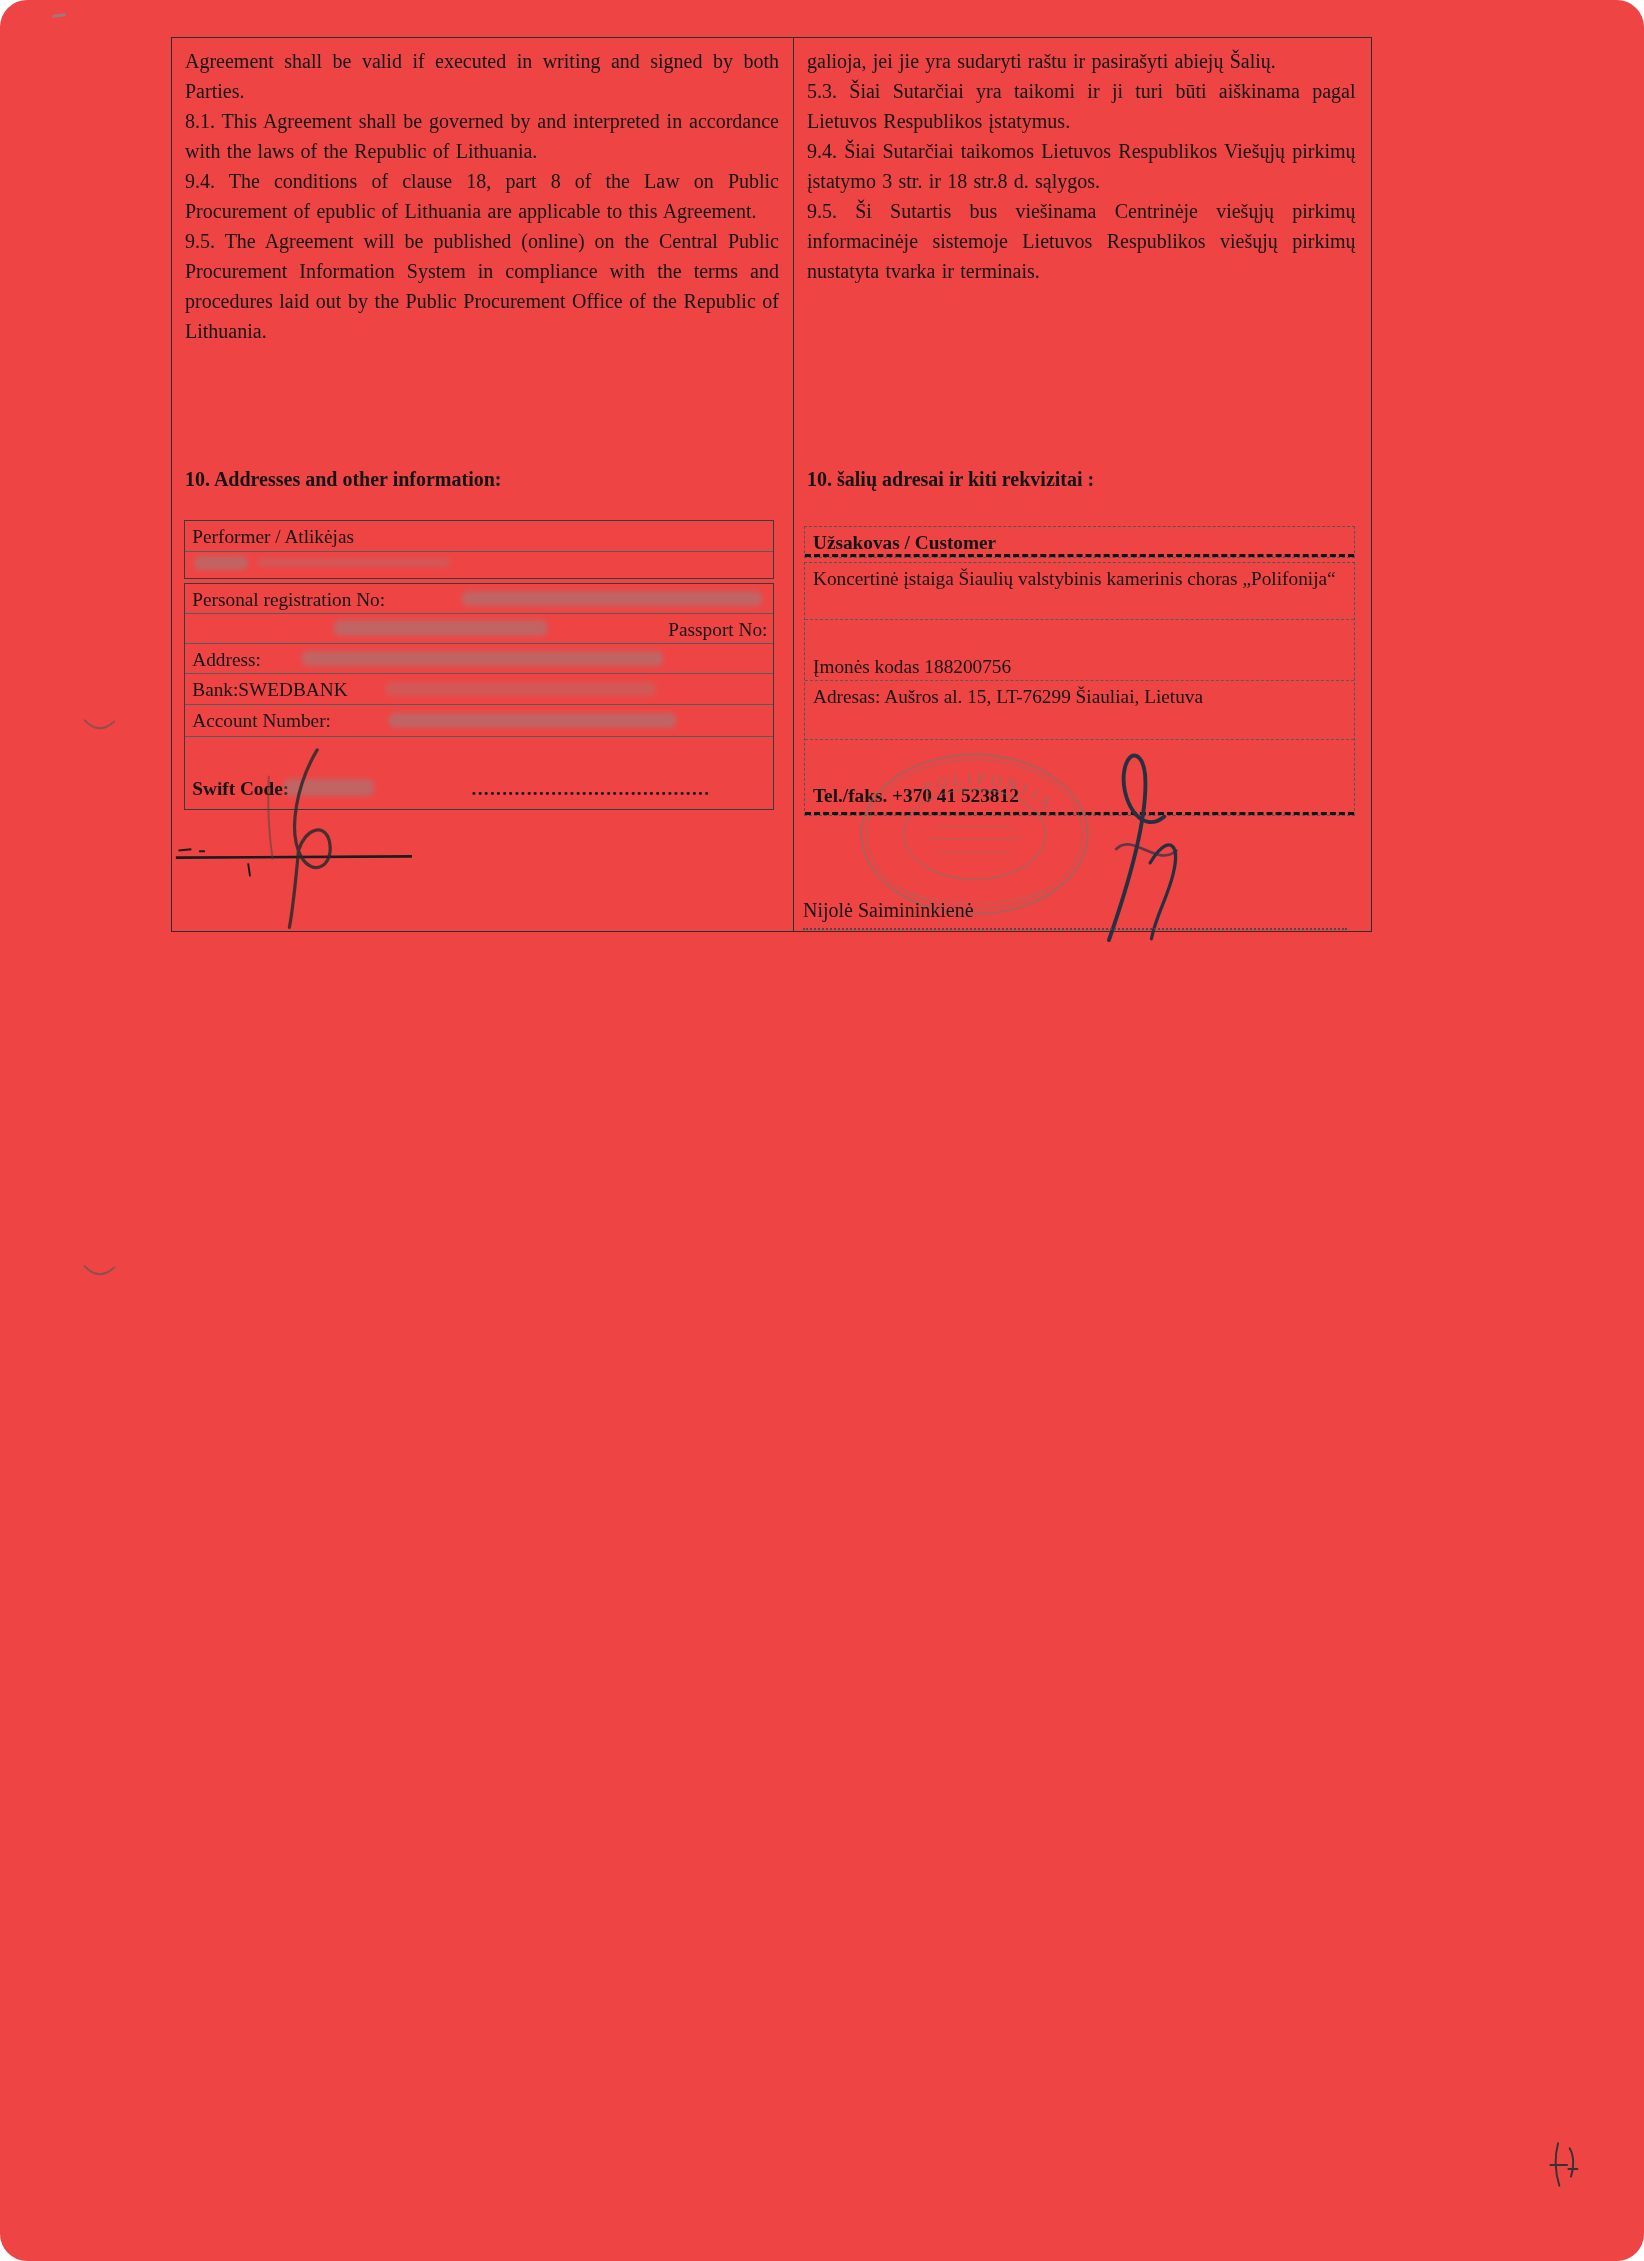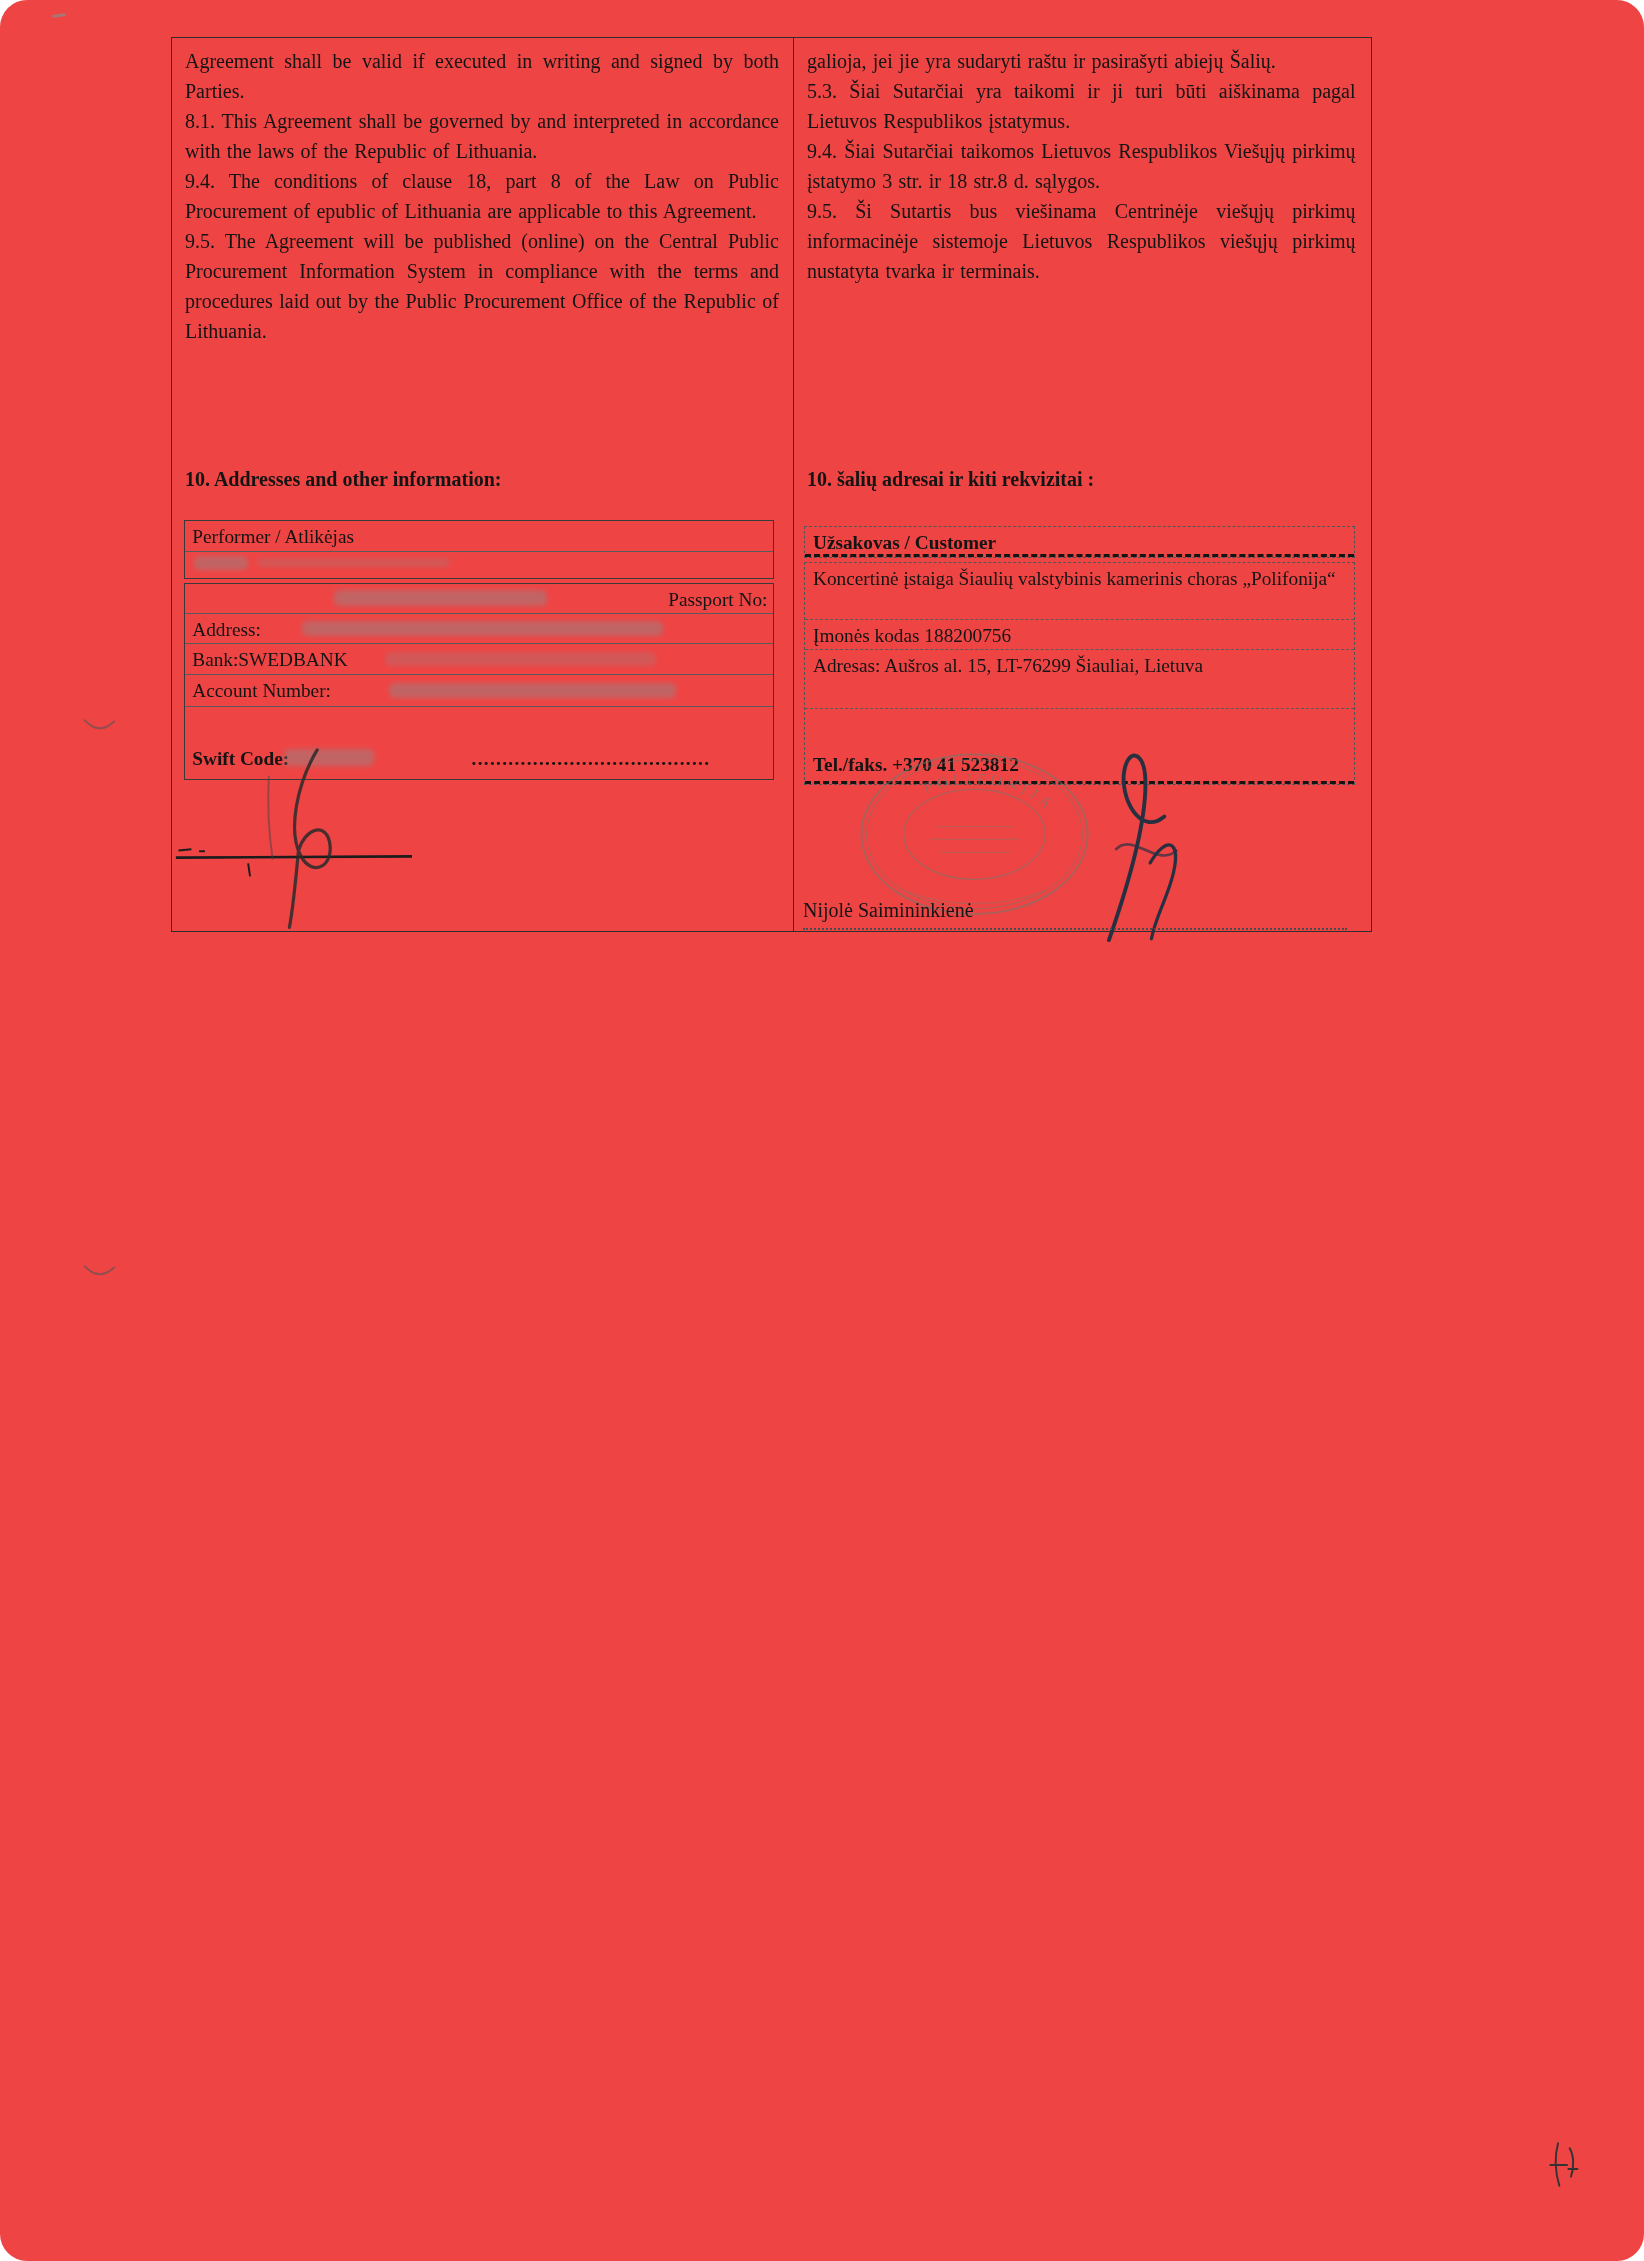--- a/index.html
+++ b/index.html
@@ -62,20 +62,24 @@
         <div class="irow" style="height:31px;">
           <span class="cell-text">Performer / Atlikėjas</span>
         </div>
         <div class="irow" style="height:26px;">
           <div class="smudge" style="left:9px;top:3.9px;width:54px;height:14px;"></div>
           <div class="smudge light" style="left:72px;top:5.8px;width:193px;height:9.7px;"></div>
         </div>
       </div>
 
       <div class="itable" style="left:11.6px;top:545px;width:590px;">
+        <div class="irow" style="height:30px;">
+          <span class="cell-text">Personal registration No:</span>
+          <div class="smudge" style="left:277px;top:7px;width:300px;height:15px;"></div>
+        </div>
         <div class="irow" style="height:30px;text-align:right;">
           <span class="cell-text">Passport No:</span>
           <div class="smudge" style="left:149px;top:5.8px;width:213px;height:16px;"></div>
         </div>
         <div class="irow" style="height:30px;">
           <span class="cell-text">Address:</span>
           <div class="smudge" style="left:117px;top:7px;width:361px;height:15px;"></div>
         </div>
         <div class="irow" style="height:31px;">
           <span class="cell-text">Bank:SWEDBANK</span>
@@ -112,21 +116,21 @@
       <div class="itable dashed" style="left:10.3px;top:488px;width:551px;">
         <div class="irow" style="height:30px;">
           <span class="cell-text">Užsakovas / Customer</span>
         </div>
       </div>
 
       <div class="itable dashed" style="left:10.3px;top:524px;width:551px;">
         <div class="irow" style="height:57px;">
           <span class="cell-text">Koncertinė įstaiga Šiaulių valstybinis kamerinis choras „Polifonija“</span>
         </div>
-        <div class="irow" style="height:30px;">
+        <div class="irow" style="height:30px;margin-top:31px;">
           <span class="cell-text">Įmonės kodas 188200756</span>
         </div>
         <div class="irow" style="height:59px;">
           <span class="cell-text narrow">Adresas: Aušros al. 15, LT-76299 Šiauliai, Lietuva</span>
         </div>
         <div class="irow" style="height:35px;margin-top:40px;">
           <span class="cell-text">Tel./faks. +370 41 523812</span>
         </div>
       </div>
 

